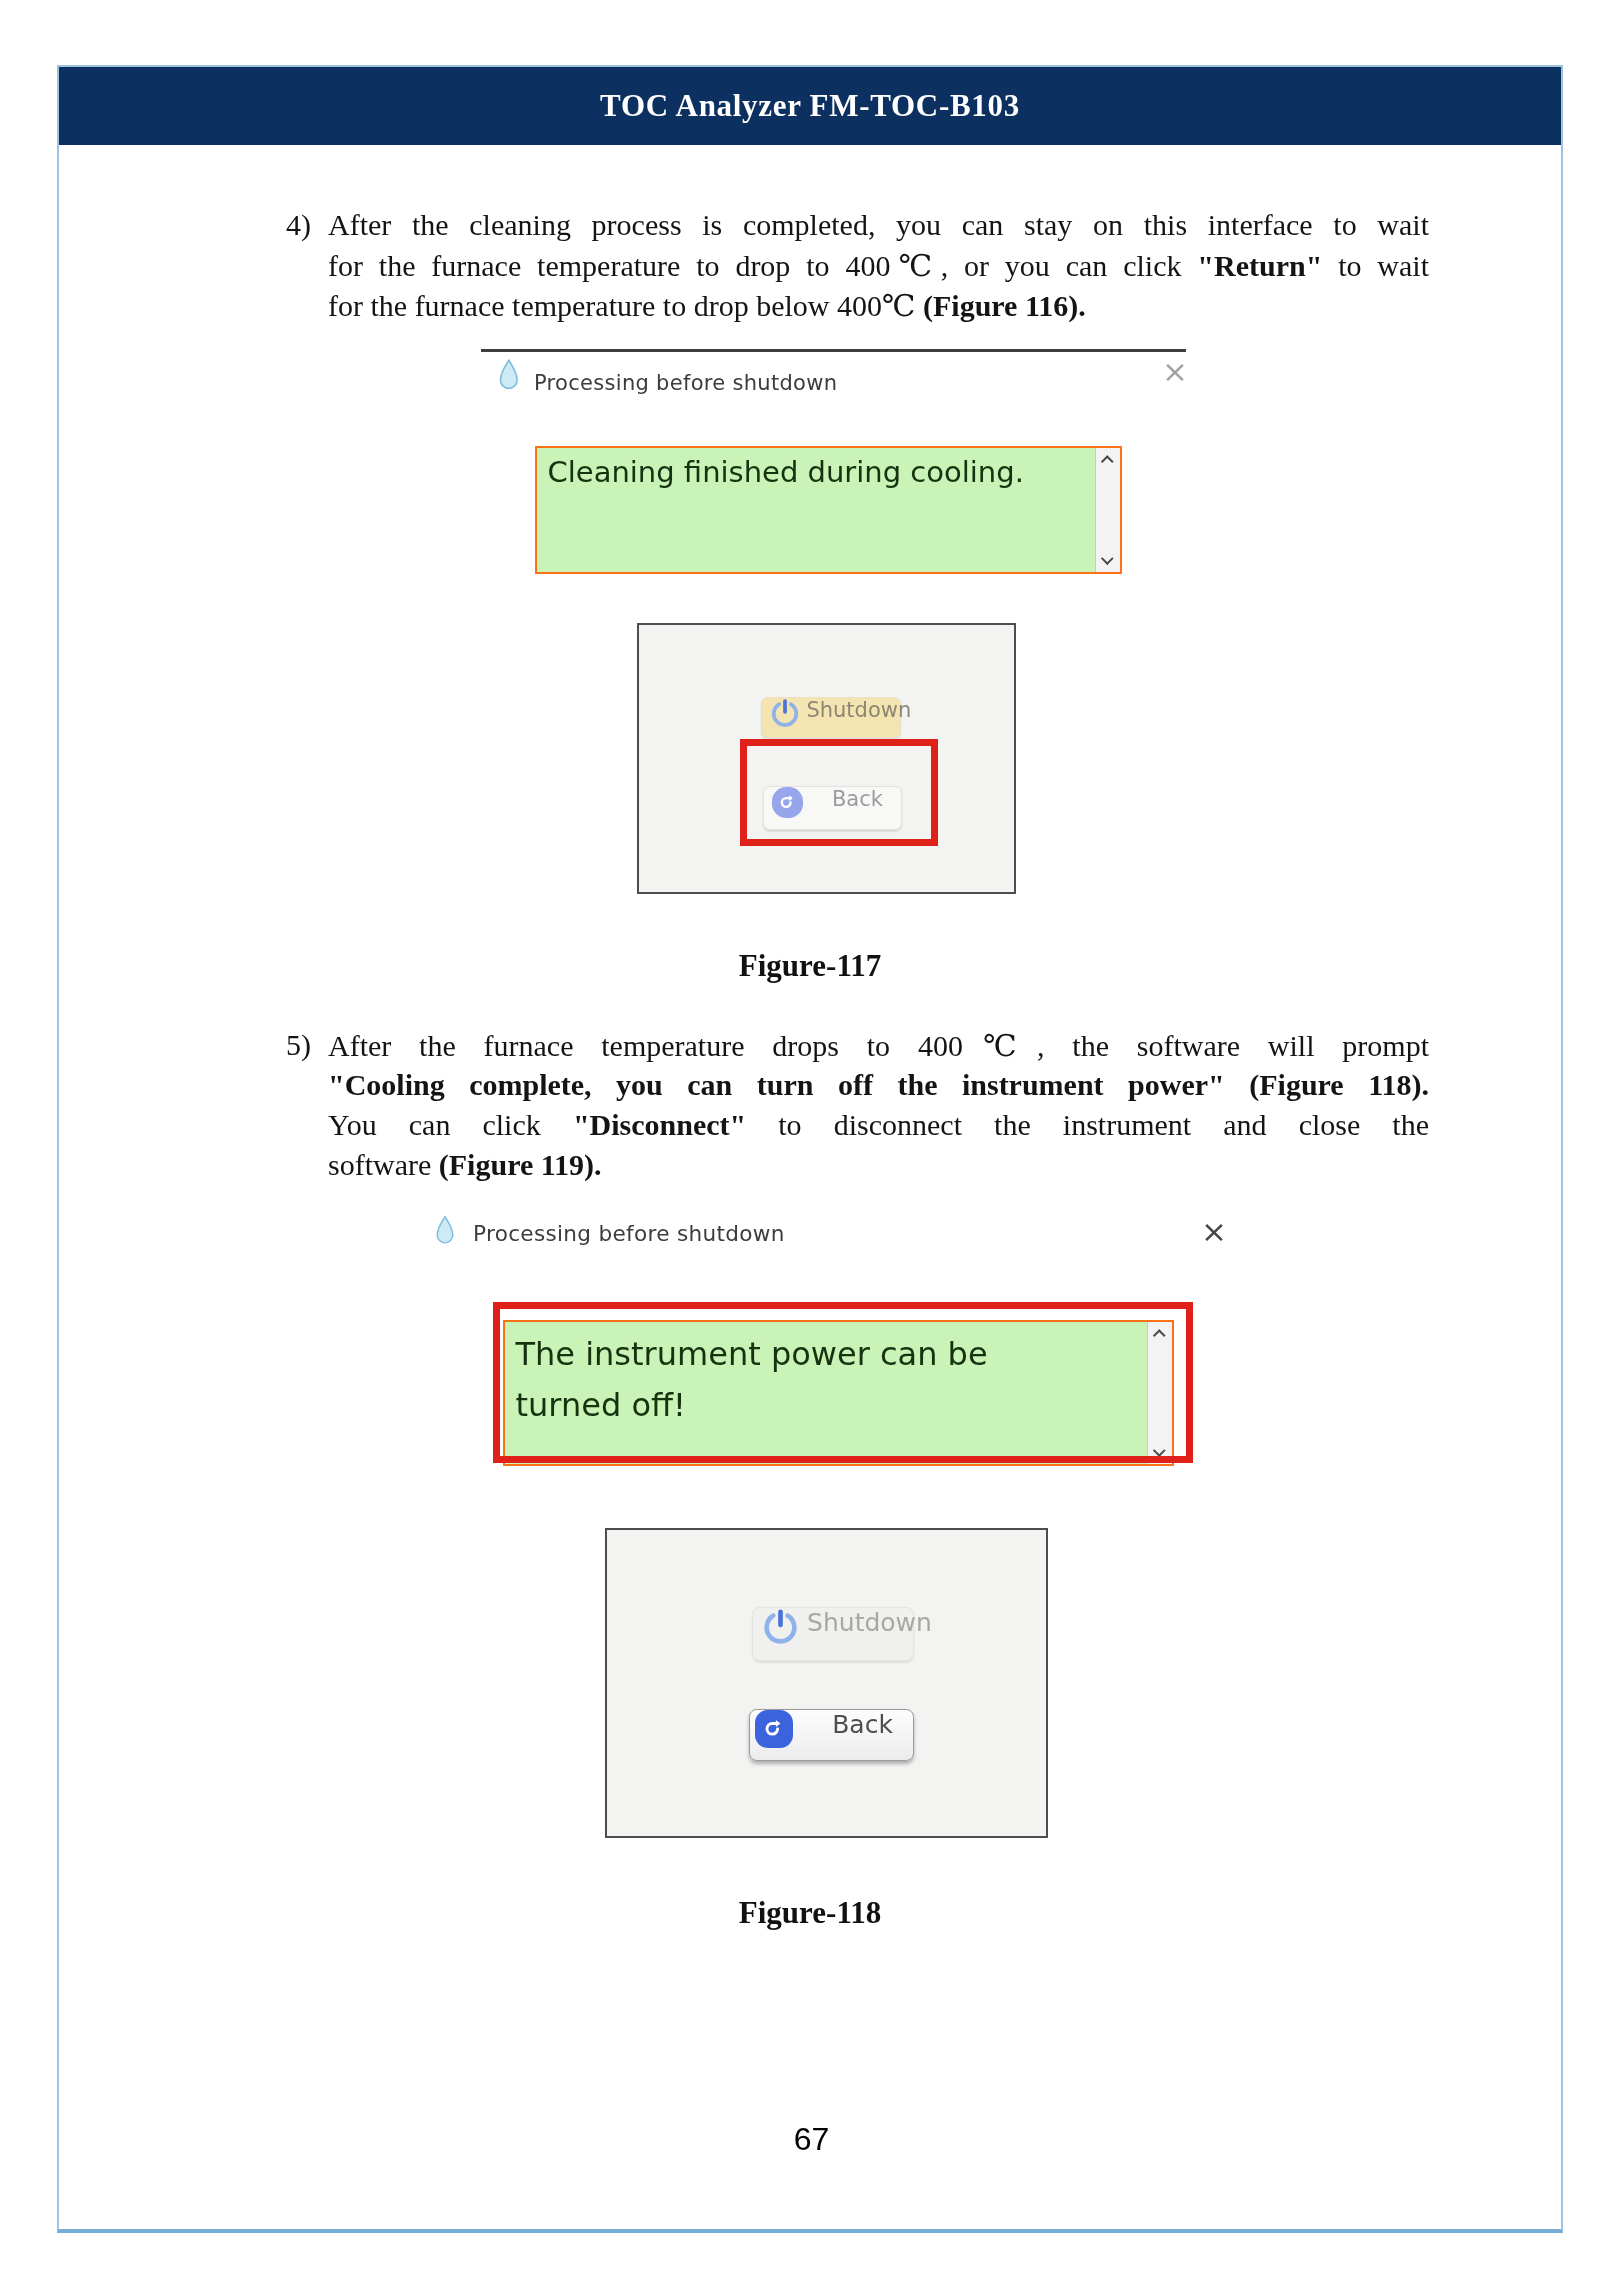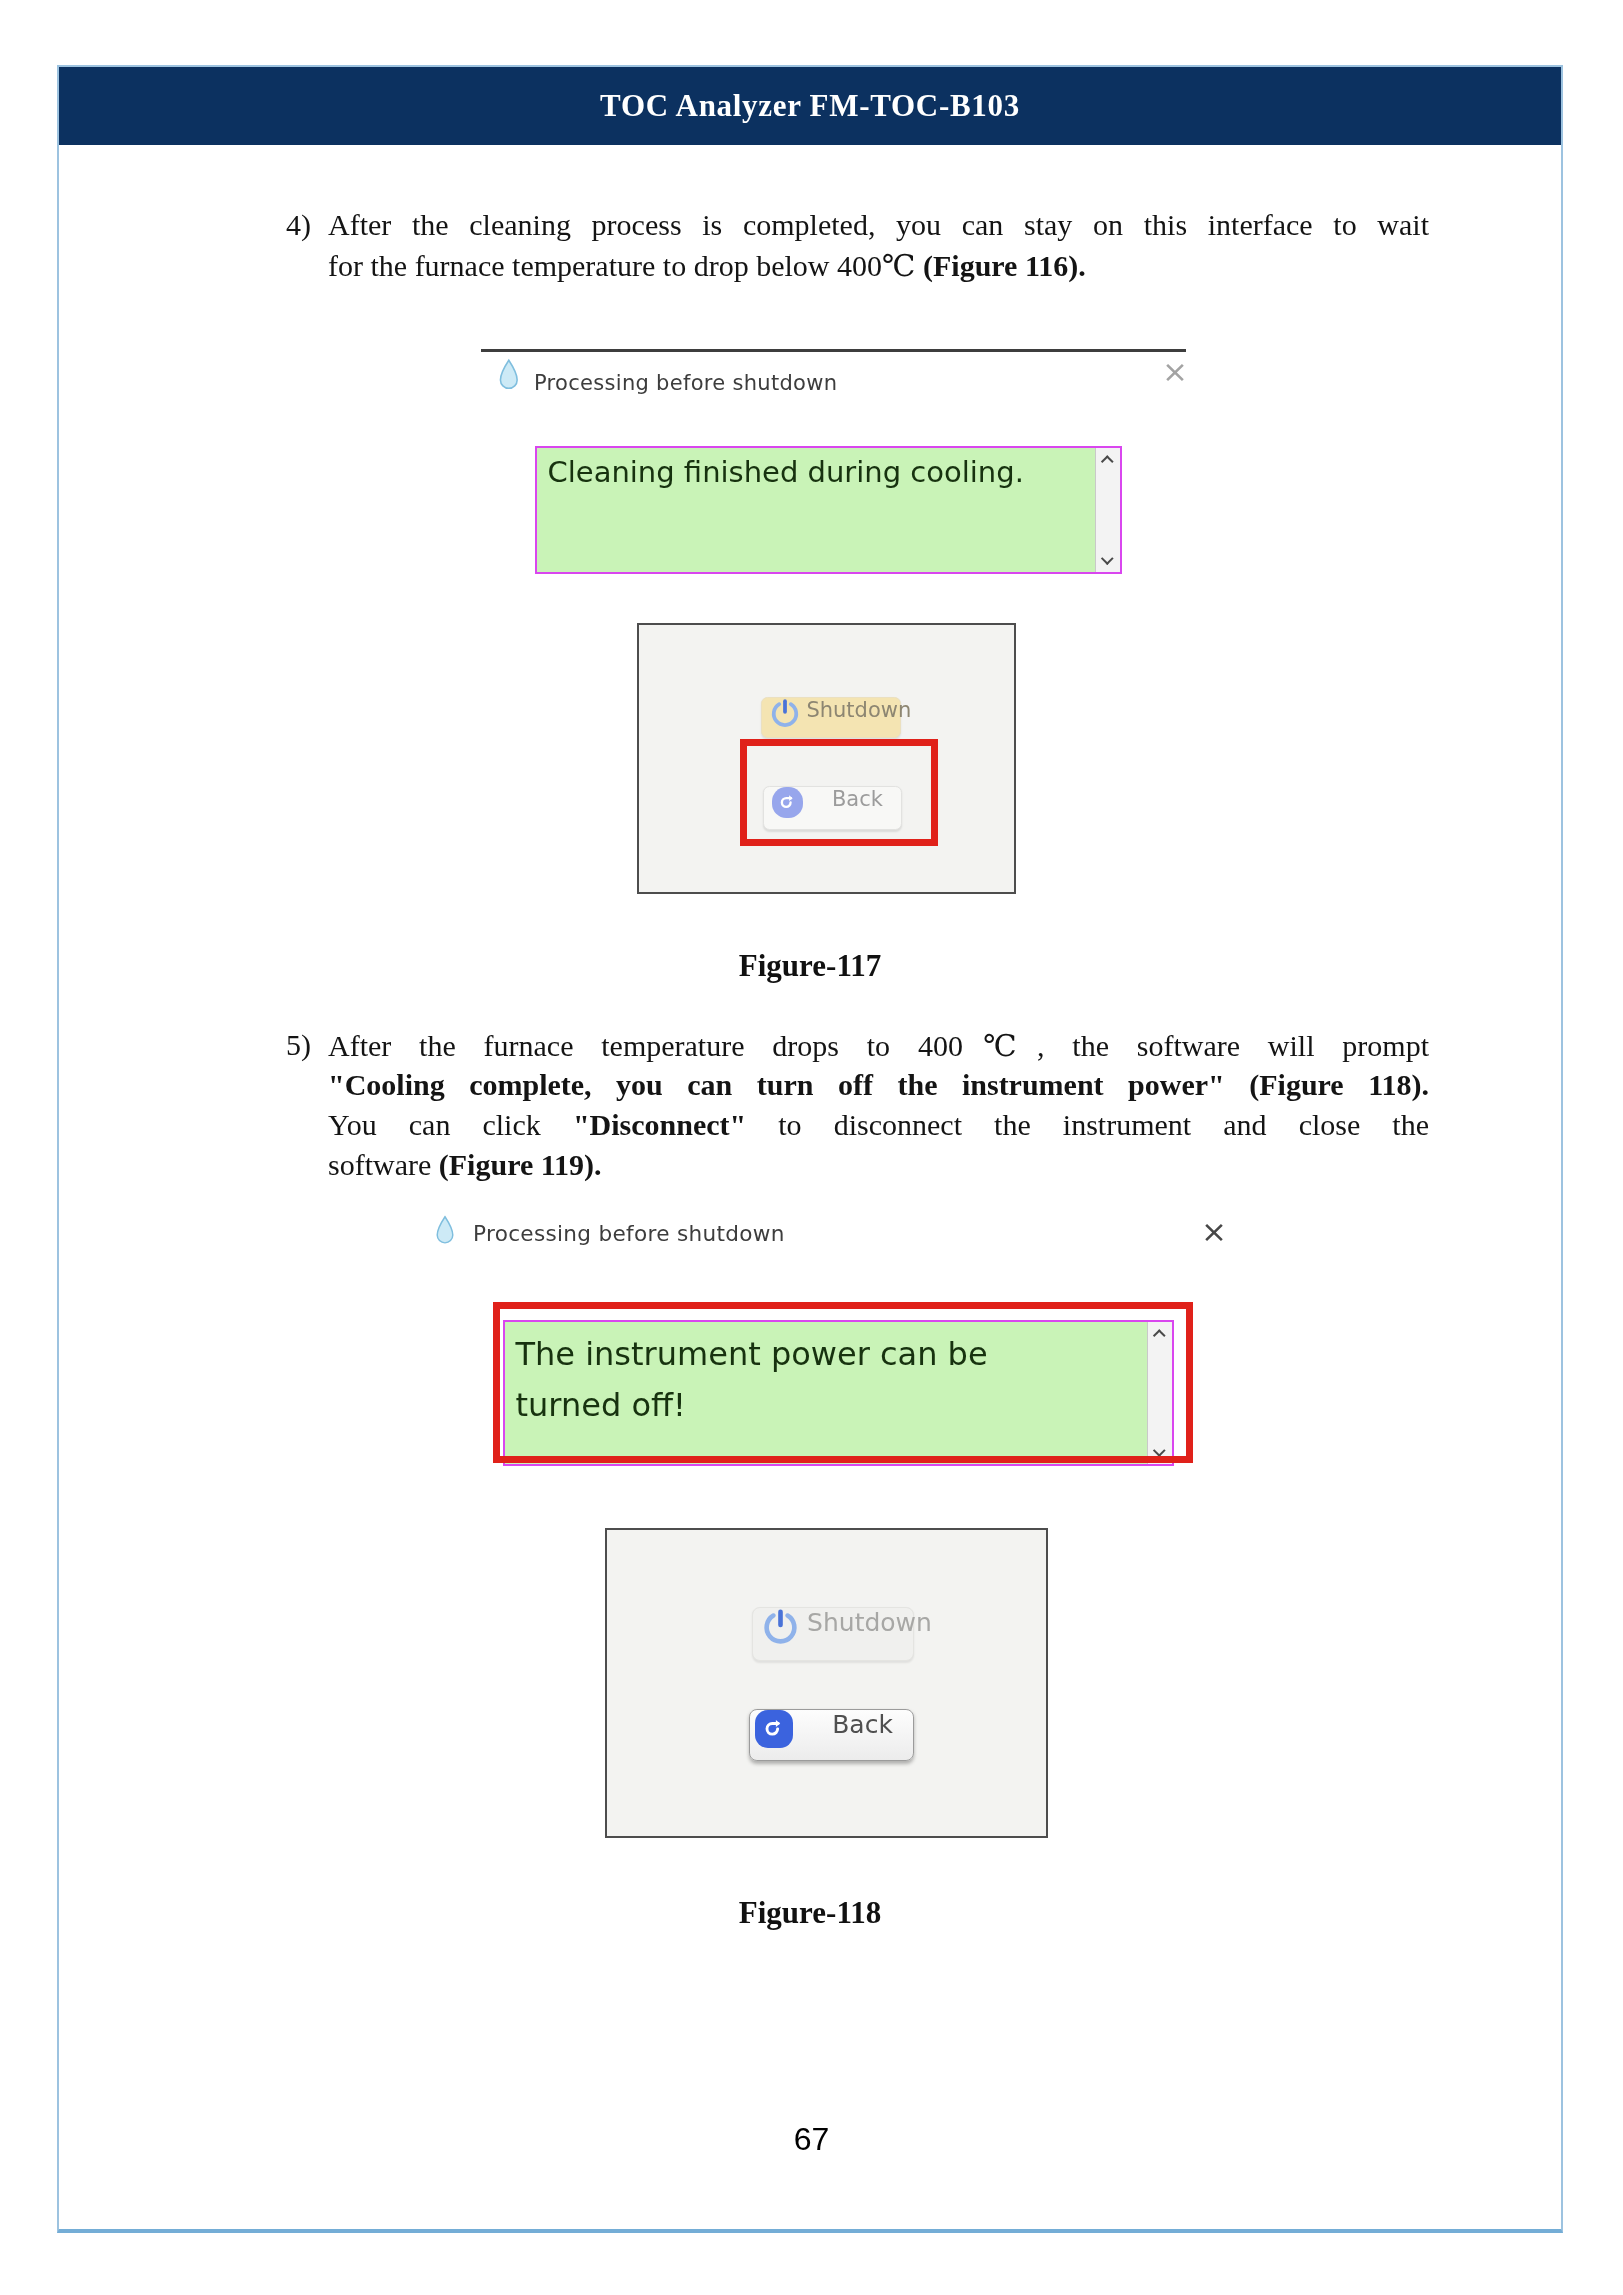--- a/index.html
+++ b/index.html
@@ -53,21 +53,21 @@
 
   .wtitle { position:absolute; color:#3d3d3d; letter-spacing:0.3px; }
   #shot117 .wtitle { left:63px;  top:29px; font-size:21px; }
   #shot118 .wtitle { left:51px;  top:14.4px; font-size:21.6px; }
 
   .wclose { position:absolute; line-height:1; cursor:default; }
   #shot117 .wclose { left:691px; top:14.4px; font-size:31px; color:#a3a3a3; }
   #shot118 .wclose { left:779px; top:9.2px; font-size:31px; color:#474747; }
 
   .greenbox {
-    position:absolute; background:#c9f3b7; border:2px solid #d946ef; z-index:1;padding-left:38px;
+    position:absolute; background:#c9f3b7; border:2px solid #f97316; z-index:1;padding-left:38px;
   }
   #shot117 .greenbox { left:64px;  top:104px; width:587px;  height:128px; }
   #shot118 .greenbox { left:81px; top:113px; width:671px; height:146px; }
   .greenmsg { position:absolute; color:#17320f; }
   #shot117 .greenmsg { left:10.5px; top:5.2px;  width:537px; font-size:29px; line-height:39px; }
   #shot118 .greenmsg { left:10.5px; top:6.5px; width:556px; font-size:32px; line-height:51px; }
 
   .vscroll {
     position:absolute; right:0; top:0; bottom:0; width:25px;
     background:#f3f3f3; border-left:1.3px solid #c9c9c9;
@@ -128,20 +128,21 @@
 <div class="page">
   <div class="frame">
     <div class="header-bar">
       <div class="title">TOC Analyzer FM-TOC-B103</div>
     </div>
   </div>
 
   <div class="para" id="para4">
     <span class="marker">4)</span>
     <div class="jline"><span>After the cleaning process is completed, you can stay on this interface to wait</span></div>
+    <div class="jline"><span>for the furnace temperature to drop to 400℃, or you can click </span><b>"Return"</b><span> to wait</span></div>
     <div class="jline last"><span>for the furnace temperature to drop below 400℃ </span><b>(Figure 116).</b></div>
   </div>
 
   <div class="shot" id="shot117">
     <div class="topline117"></div>
     <div class="drop">
       <svg viewBox="0 0 24 32" width="100%" height="100%">
           <path d="M12 1 C12 1 3.5 14 3.5 21 a8.5 8.5 0 0 0 17 0 C20.5 14 12 1 12 1 Z" fill="#cdeaf6" stroke="#7fbede" stroke-width="1.6"></path>
         </svg>
     </div>

